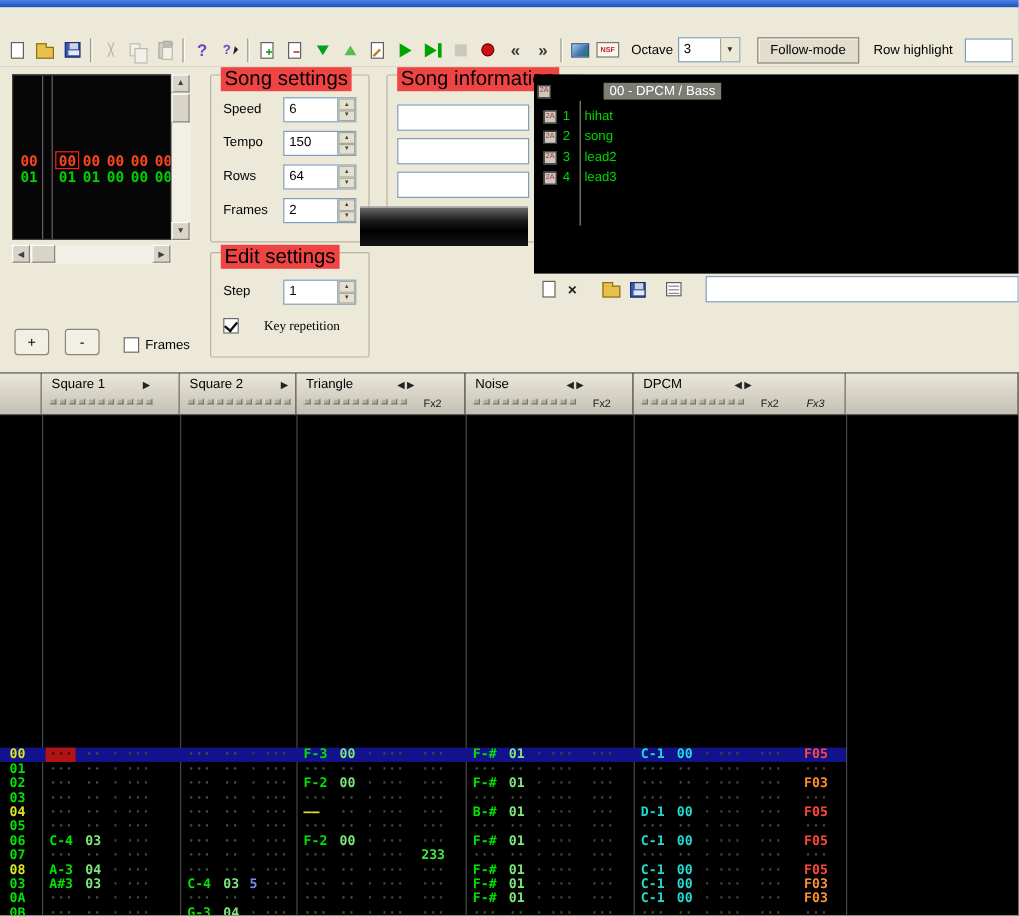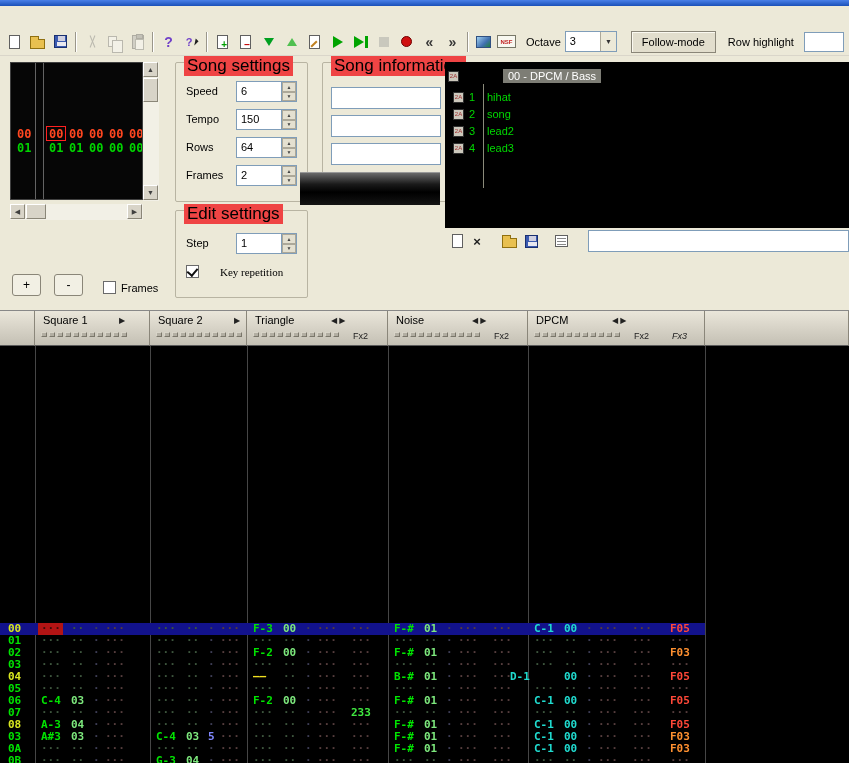--- a/index.html
+++ b/index.html
@@ -546,21 +546,21 @@
         <div class="pcell" style="left: 253px; color: rgb(240, 224, 32);">——</div>
         <div class="pcell" style="left: 283px; color: rgb(61, 85, 61);">··</div>
         <div class="pcell" style="left: 305px; color: rgb(61, 61, 85);">·</div>
         <div class="pcell" style="left: 317px; color: rgb(85, 61, 61);">···</div>
         <div class="pcell" style="left: 351px; color: rgb(85, 61, 61);">···</div>
         <div class="pcell" style="left: 394px; color: rgb(0, 228, 0);">B-#</div>
         <div class="pcell" style="left: 424px; color: rgb(125, 232, 125);">01</div>
         <div class="pcell" style="left: 446px; color: rgb(61, 61, 85);">·</div>
         <div class="pcell" style="left: 458px; color: rgb(85, 61, 61);">···</div>
         <div class="pcell" style="left: 492px; color: rgb(85, 61, 61);">···</div>
-        <div class="pcell" style="left: 510px; color: rgb(32, 220, 208); text-align: center;">D-1</div>
+        <div class="pcell" style="left: 534px; color: rgb(32, 220, 208); text-align: center;">D-1</div>
         <div class="pcell" style="left: 564px; color: rgb(32, 220, 208);">00</div>
         <div class="pcell" style="left: 586px; color: rgb(61, 61, 85);">·</div>
         <div class="pcell" style="left: 598px; color: rgb(85, 61, 61);">···</div>
         <div class="pcell" style="left: 632px; color: rgb(85, 61, 61);">···</div>
         <div class="pcell" style="left: 670px; color: rgb(255, 72, 56);">F05</div>
       </div>
       <div class="prow" style="top: 372px;">
         <div class="pnum" style="color: rgb(0, 228, 0);">05</div>
         <div class="pcell" style="left: 41px; color: rgb(61, 85, 61);">···</div>
         <div class="pcell" style="left: 71px; color: rgb(61, 85, 61);">··</div>

